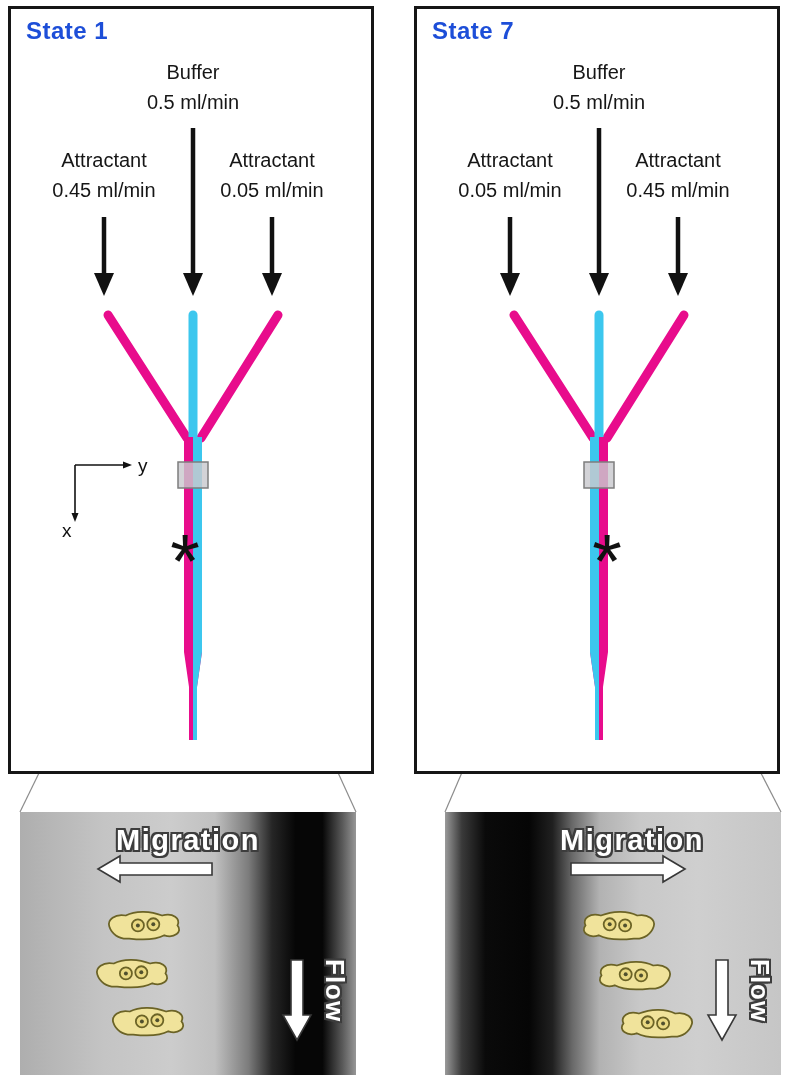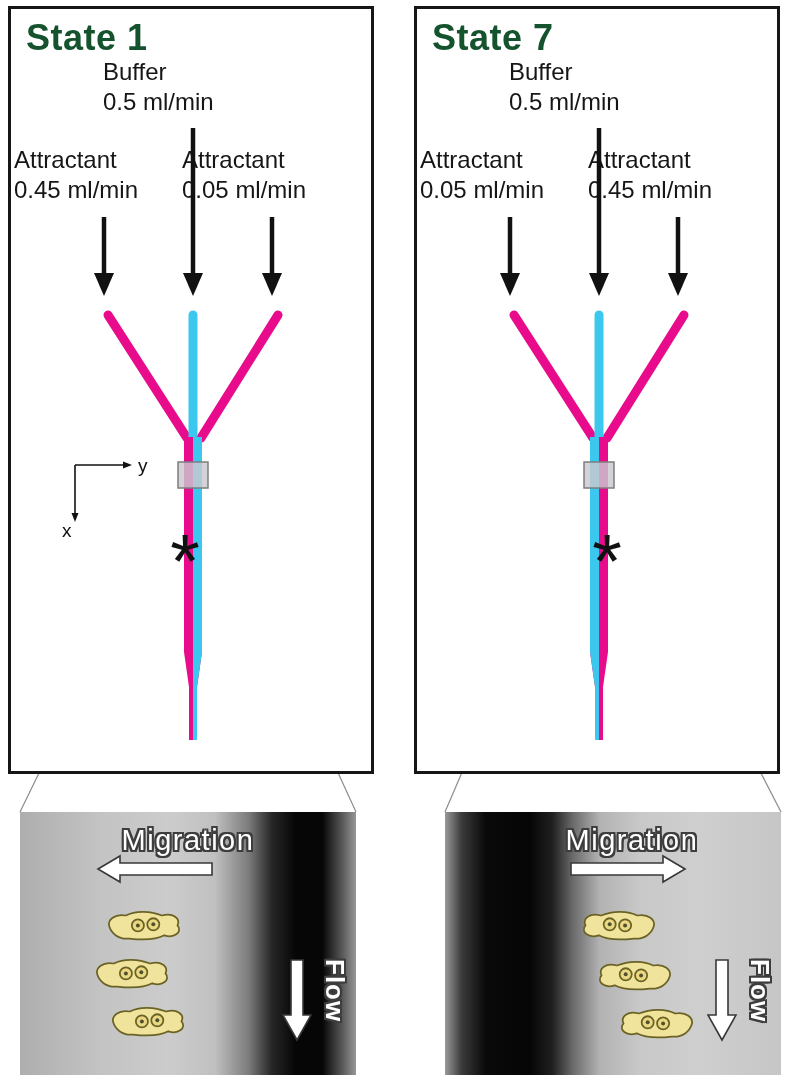--- a/index.html
+++ b/index.html
@@ -4,31 +4,31 @@
 <style>
   *{margin:0;padding:0;box-sizing:border-box}
   html,body{background:#ffffff}
   body{width:800px;height:1079px;position:relative;font-family:"Liberation Sans","DejaVu Sans",sans-serif;color:#161616}
   .page{position:absolute;left:0;top:0;width:800px;height:1079px;background:#fff;overflow:hidden}
   .underlay{position:absolute;left:0;top:0;pointer-events:none}
   .panel{position:absolute;top:6px;width:366px;height:768px;border:3px solid #161616;background:#fff}
   #panel1{left:8px}
   #panel2{left:414px}
   .device{position:absolute;left:0;top:0;width:360px;height:762px}
-  .panel-title{position:absolute;left:15px;top:8px;font-size:36px;font-weight:700;color:#14532d;letter-spacing:.5px}
-  .lbl{position:absolute;text-align:left;font-size:24px;line-height:30px;color:#161616}
+  .panel-title{position:absolute;left:15px;top:8px;font-size:24px;font-weight:700;color:#1d4ed8;letter-spacing:.5px}
+  .lbl{position:absolute;text-align:center;font-size:20px;line-height:30px;color:#161616}
   .lbl.buffer{left:92px;top:48px;width:180px}
   .lbl.inlet-left{left:3px;top:136px;width:180px}
   .lbl.inlet-right{left:171px;top:136px;width:180px}
   .micro{position:absolute;top:812px;width:336px;height:263px;overflow:hidden}
   #micro1{left:20px;background:linear-gradient(90deg,#aeaeae 0%,#c4c4c4 25%,#cccccc 45%,#c0c0c0 58%,#7c7c7c 68%,#262626 75%,#060606 82%,#060606 90%,#5a5a5a 96%,#979797 100%)}
   #micro2{left:445px;background:linear-gradient(90deg,#9a9a9a 0%,#3a3a3a 5%,#0a0a0a 12%,#050505 25%,#202020 32%,#6a6a6a 38%,#b2b2b2 46%,#c8c8c8 58%,#cfcfcf 75%,#c6c6c6 100%)}
   .mg-svg{position:absolute;left:0;top:0;width:336px;height:263px}
   .outlined{color:#fff;text-shadow:-2px -2px 0 #3d3d3d,2px -2px 0 #3d3d3d,-2px 2px 0 #3d3d3d,2px 2px 0 #3d3d3d,-2px 0 0 #3d3d3d,2px 0 0 #3d3d3d,0 -2px 0 #3d3d3d,0 2px 0 #3d3d3d}
-  .migration{position:absolute;top:12px;left:0;right:0;text-align:center;font-size:29px;font-weight:400;letter-spacing:1.5px}
+  .migration{position:absolute;top:12px;left:0;right:0;text-align:center;font-size:29px;font-weight:700;letter-spacing:1.5px}
   #micro2 .migration{left:38px}
   .flow{position:absolute;top:147px;right:6px;writing-mode:vertical-rl;font-size:26px;font-weight:700;letter-spacing:1px}
   .white-arrow{fill:#ffffff;stroke:#383838;stroke-width:1.6;stroke-linejoin:miter}
   .ast{font-family:"Liberation Sans","DejaVu Sans",sans-serif}
 </style>
 </head>
 <body>
 
 <svg width="0" height="0" style="position:absolute" aria-hidden="true">
   <defs>

